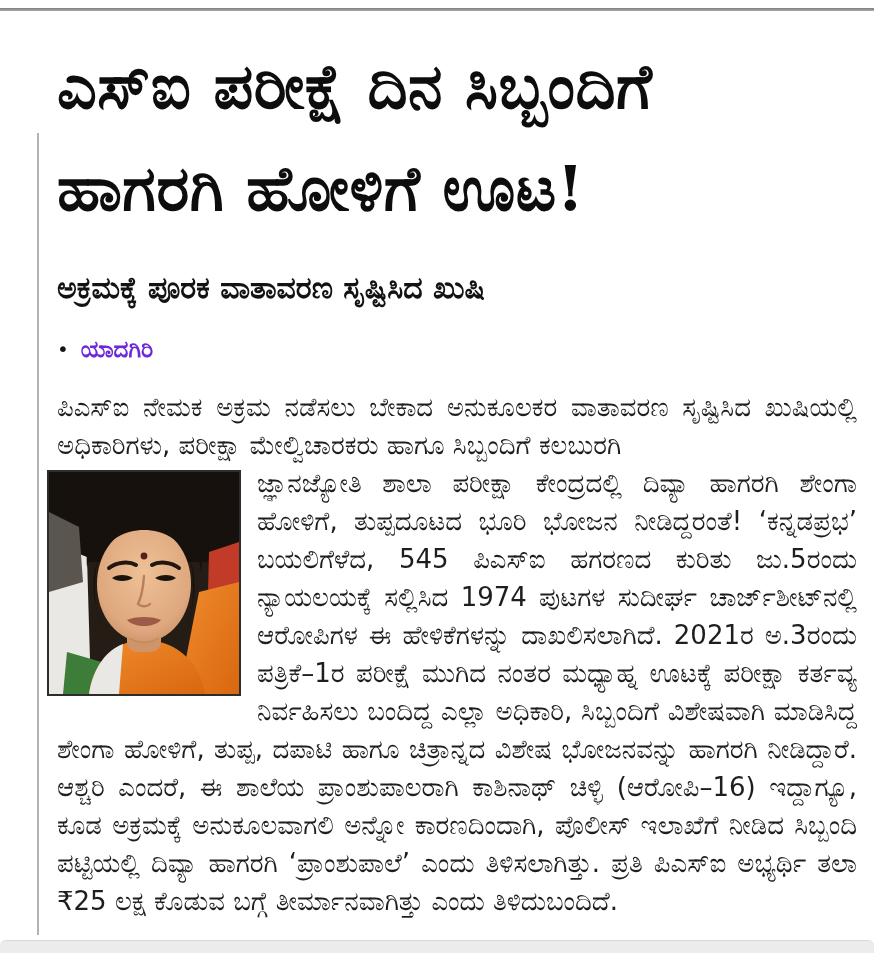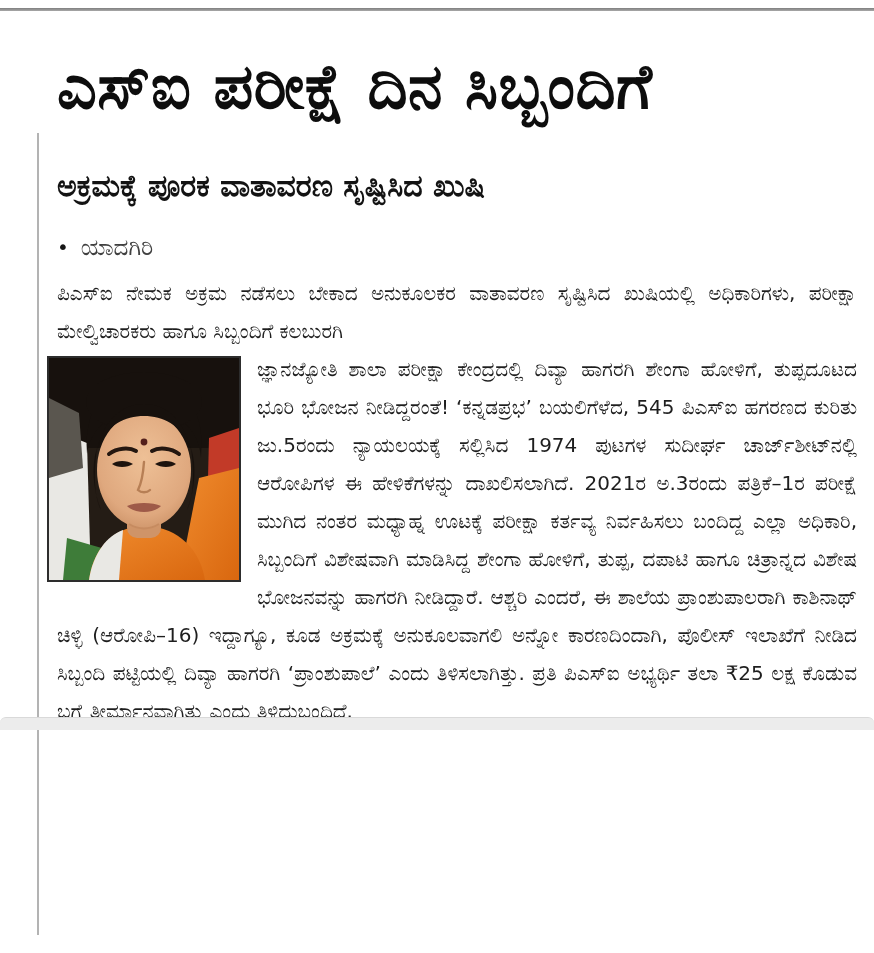--- a/index.html
+++ b/index.html
@@ -2,21 +2,21 @@
 <html lang="kn"><head>
 <meta charset="utf-8">
 <style>
   html,body{margin:0;padding:0;}
   body{
     width:874px;height:953px;
     background:#ffffff;
     font-family:"DejaVu Sans","Liberation Sans",sans-serif;
     position:relative;overflow:hidden;
   }
-  .page{position:relative;width:874px;height:730px;}
+  .page{position:relative;width:874px;height:953px;}
 
   .top-rule{
     position:absolute;top:8px;left:0;width:874px;height:3px;
     background:linear-gradient(#7f7f7f,#a8a8a8);
   }
   .left-rule{
     position:absolute;top:133px;left:37px;width:2px;height:802px;
     background:#b3b3b3;
   }
   .bottom-bar{
@@ -42,25 +42,25 @@
     font-weight:700;color:#131313;
     font-family:"DejaVu Sans","Liberation Sans",sans-serif;
   }
   .byline{
     margin-top:20px;
     font-size:23px;line-height:30px;color:#161616;
     display:flex;align-items:center;gap:12px;
   }
   .byline .bullet{font-size:20px;line-height:20px;}
   .byline .author{font-weight:700;}
-  .byline .location{font-weight:400;color:#404040;}
+  .byline .location{font-weight:700;color:#6d28d9;}
 
   .body-text{
-    margin-top:12px;
-    font-size:20px;line-height:38px;
+    margin-top:24px;
+    font-size:26px;line-height:38px;
     text-align:justify;color:#1e1e1e;
   }
   .body-text p{margin:0;}
 
   figure.portrait{
     float:left;
     width:190px;height:222px;
     margin:6px 16px 4px -10px;
     padding:0;
     border:2px solid #2d2d2d;
@@ -72,21 +72,21 @@
 </head>
 <body>
 
 <div class="page">
 
   <div class="top-rule"></div>
   <div class="left-rule"></div>
 
   <div class="content">
 
-    <h1 class="headline"><span>ಎಸ್‌ಐ ಪರೀಕ್ಷೆ ದಿನ ಸಿಬ್ಬಂದಿಗೆ</span><br></h1>
+    <h1 class="headline"><span>ಎಸ್‌ಐ ಪರೀಕ್ಷೆ ದಿನ ಸಿಬ್ಬಂದಿಗೆ</span><br><span>ಹಾಗರಗಿ ಹೋಳಿಗೆ ಊಟ!</span></h1>
 
     <h2 class="subheadline">ಅಕ್ರಮಕ್ಕೆ ಪೂರಕ ವಾತಾವರಣ ಸೃಷ್ಟಿಸಿದ ಖುಷಿ</h2>
 
     <div class="byline">
       <span class="bullet">•</span>
       <span class="location">ಯಾದಗಿರಿ</span>
     </div>
 
     <div class="body-text">
       <p>ಪಿಎಸ್ಐ ನೇಮಕ ಅಕ್ರಮ ನಡೆಸಲು ಬೇಕಾದ ಅನುಕೂಲಕರ ವಾತಾವರಣ ಸೃಷ್ಟಿಸಿದ ಖುಷಿಯಲ್ಲಿ ಅಧಿಕಾರಿಗಳು, ಪರೀಕ್ಷಾ ಮೇಲ್ವಿಚಾರಕರು ಹಾಗೂ ಸಿಬ್ಬಂದಿಗೆ ಕಲಬುರಗಿ</p>

